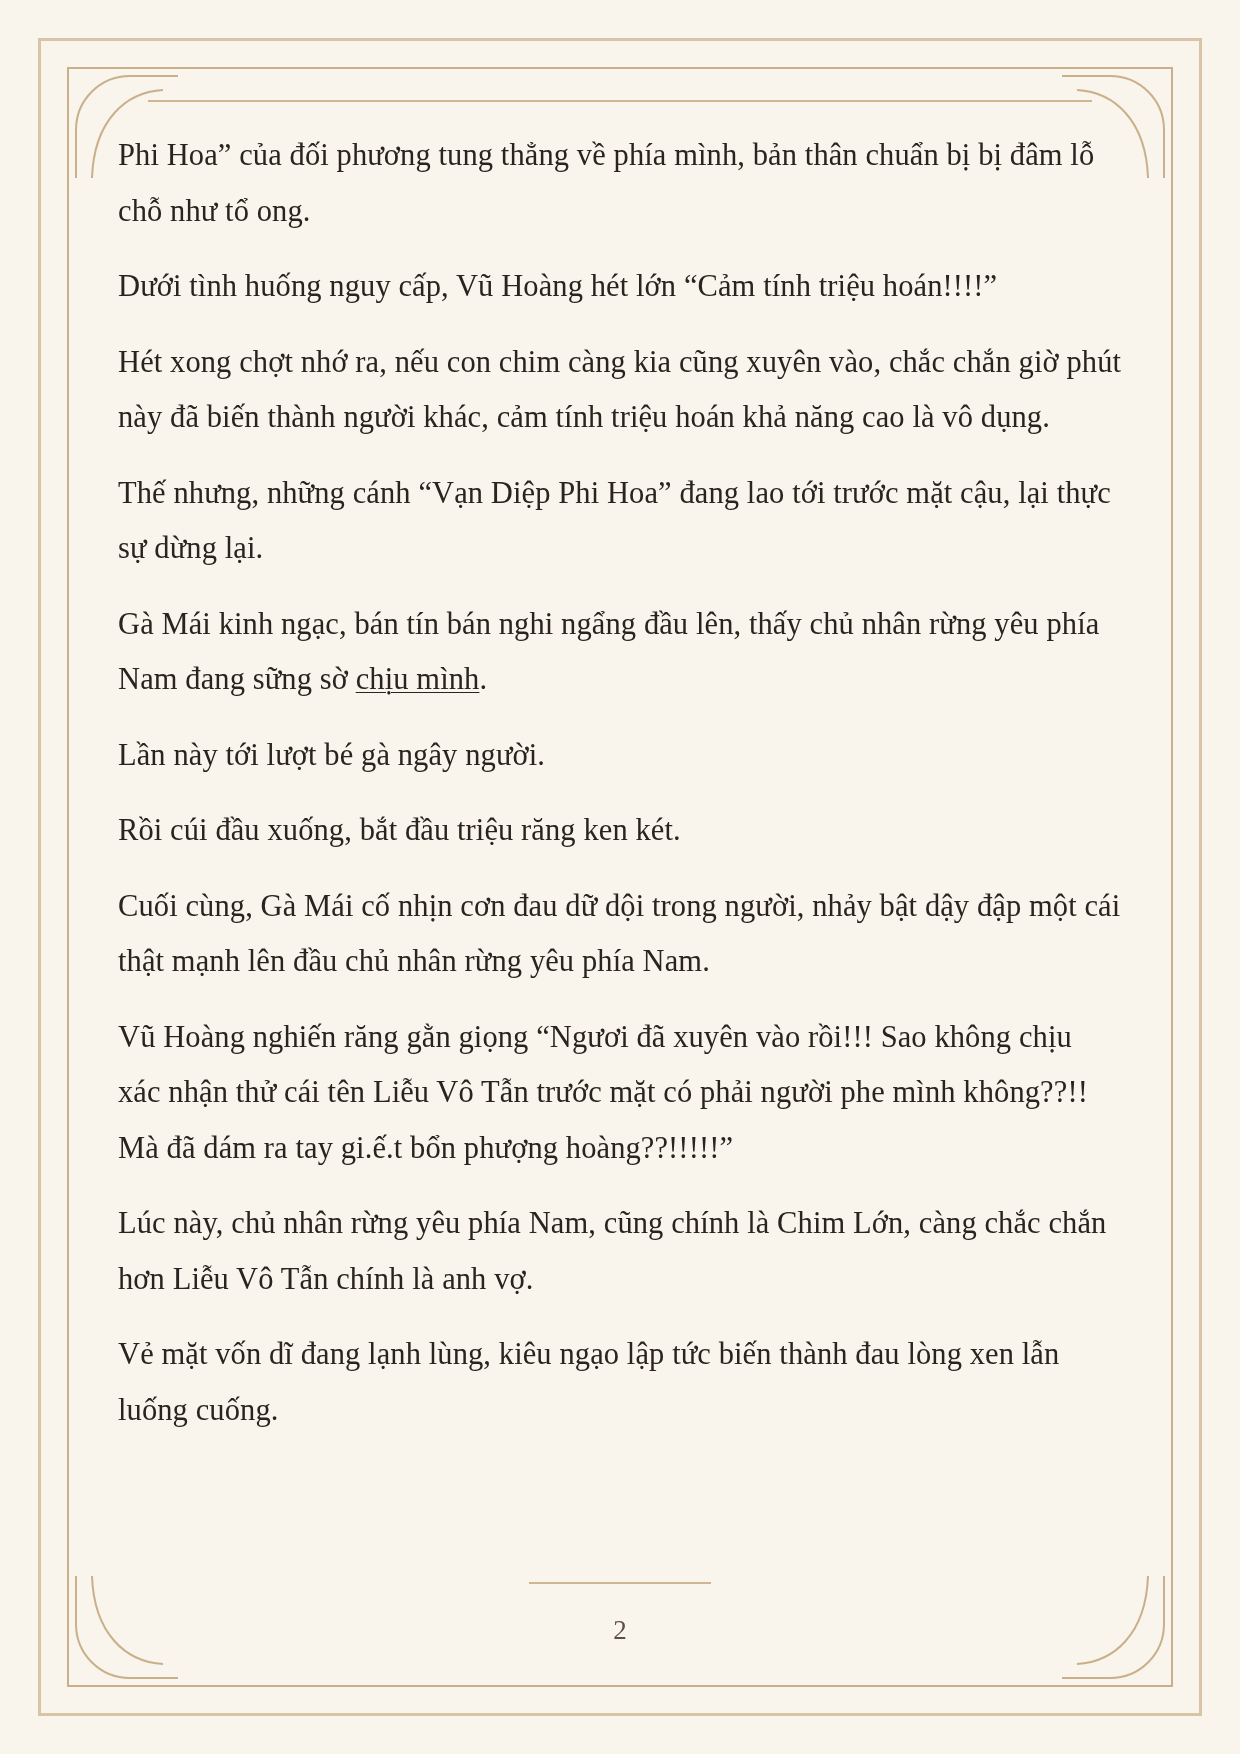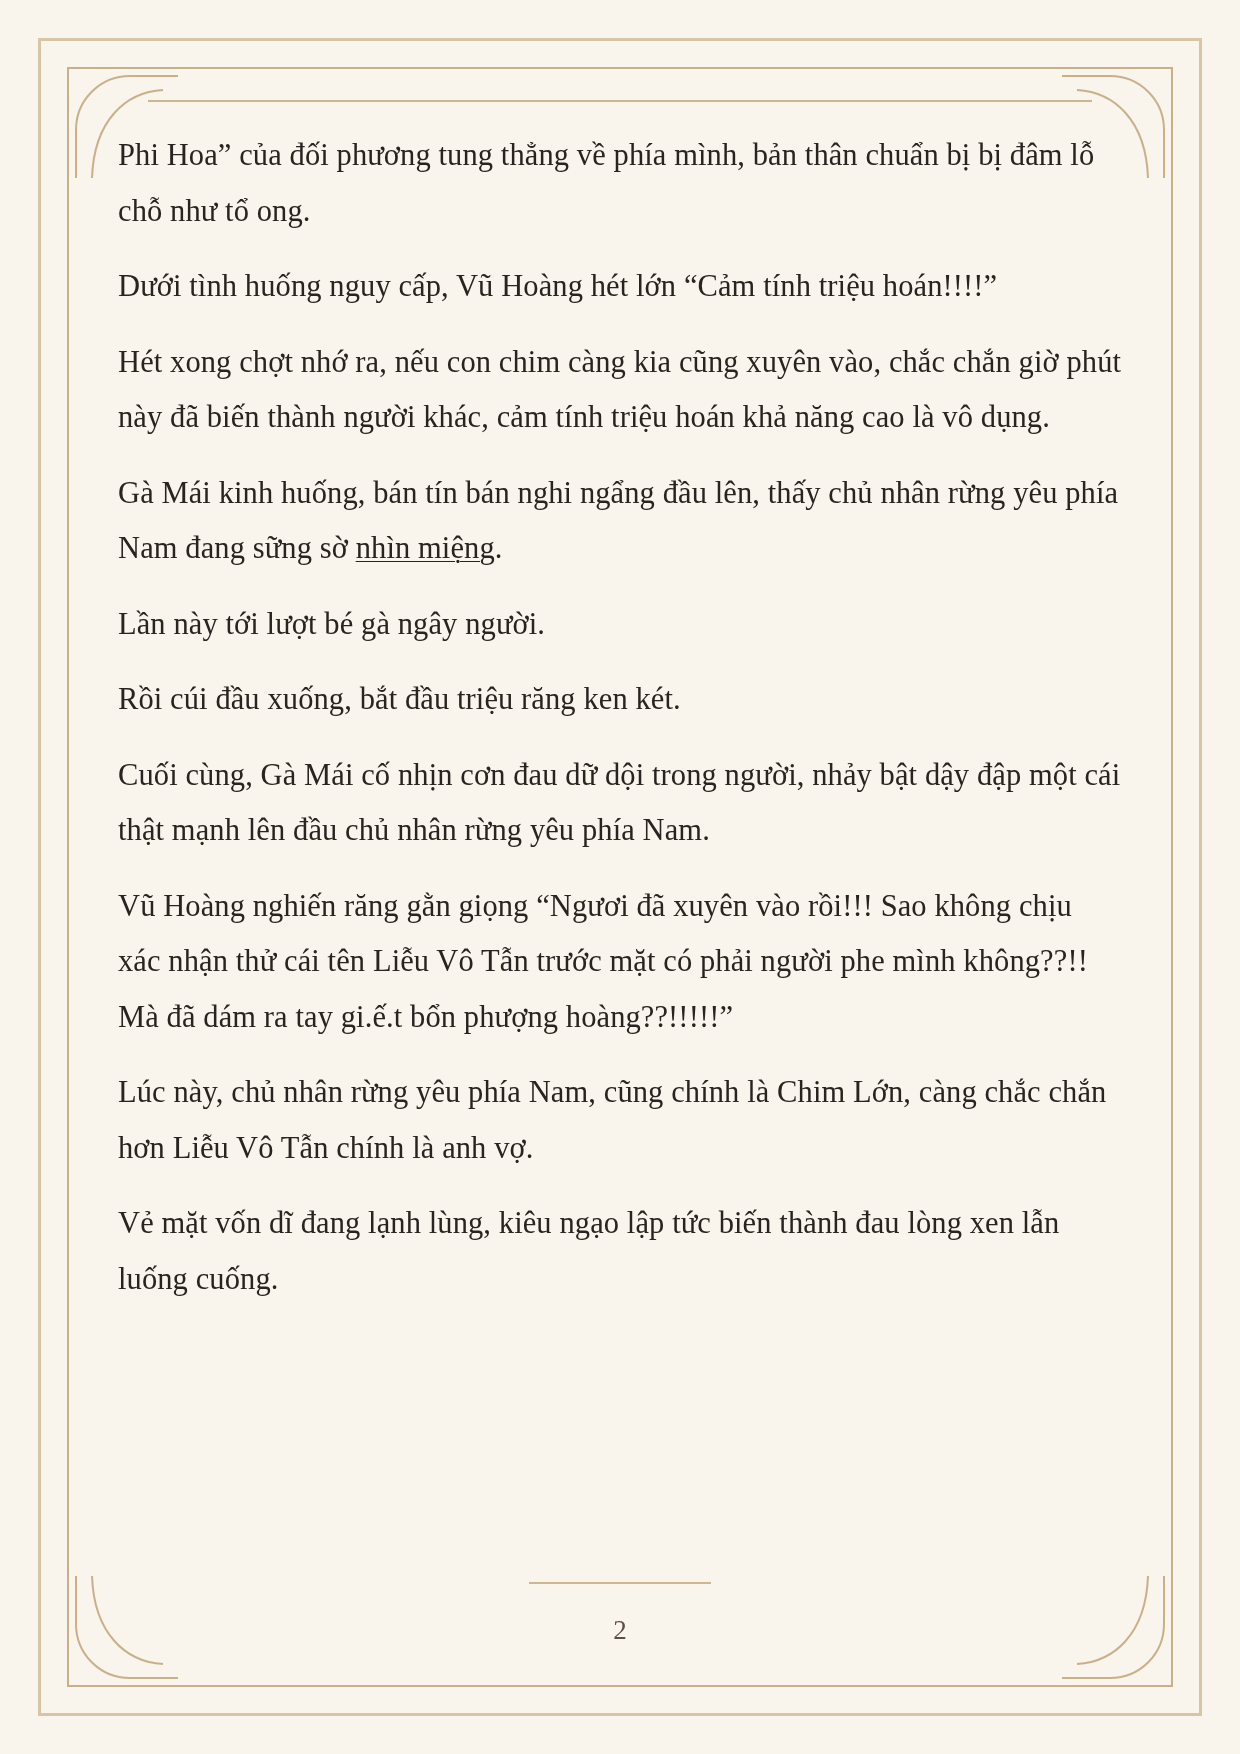--- a/index.html
+++ b/index.html
@@ -136,21 +136,22 @@
     </svg>
   </div>
 
   <div class="rule rule-top"></div>
   <div class="footer-rule"></div>
 
   <div class="content">
     <p class="para">Phi Hoa” của đối phương tung thẳng về phía mình, bản thân chuẩn bị bị đâm lỗ chỗ như tổ ong.</p>
     <p class="para">Dưới tình huống nguy cấp, Vũ Hoàng hét lớn “Cảm tính triệu hoán!!!!”</p>
     <p class="para">Hét xong chợt nhớ ra, nếu con chim càng kia cũng xuyên vào, chắc chắn giờ phút này đã biến thành người khác, cảm tính triệu hoán khả năng cao là vô dụng.</p>
-    <p class="para"><span>Gà Mái kinh huống, bán tín bán nghi ngẩng đầu lên, thấy chủ nhân rừng yêu phía Nam đang sững sờ </span><span class="ul">nhìn miệng</span><span>.</span></p>
+    <p class="para">Thế nhưng, những cánh “Vạn Diệp Phi Hoa” đang lao tới trước mặt cậu, lại thực sự dừng lại.</p>
+    <p class="para"><span>Gà Mái kinh ngạc, bán tín bán nghi ngẩng đầu lên, thấy chủ nhân rừng yêu phía Nam đang sững sờ </span><span class="ul">chịu mình</span><span>.</span></p>
     <p class="para">Lần này tới lượt bé gà ngây người.</p>
     <p class="para">Rồi cúi đầu xuống, bắt đầu triệu răng ken két.</p>
     <p class="para">Cuối cùng, Gà Mái cố nhịn cơn đau dữ dội trong người, nhảy bật dậy đập một cái thật mạnh lên đầu chủ nhân rừng yêu phía Nam.</p>
     <p class="para">Vũ Hoàng nghiến răng gằn giọng “Ngươi đã xuyên vào rồi!!! Sao không chịu xác nhận thử cái tên Liễu Vô Tẫn trước mặt có phải người phe mình không??!! Mà đã dám ra tay gi.ế.t bổn phượng hoàng??!!!!!”</p>
     <p class="para">Lúc này, chủ nhân rừng yêu phía Nam, cũng chính là Chim Lớn, càng chắc chắn hơn Liễu Vô Tẫn chính là anh vợ.</p>
     <p class="para">Vẻ mặt vốn dĩ đang lạnh lùng, kiêu ngạo lập tức biến thành đau lòng xen lẫn luống cuống.</p>
   </div>
 
   <div class="page-number">2</div>
 

